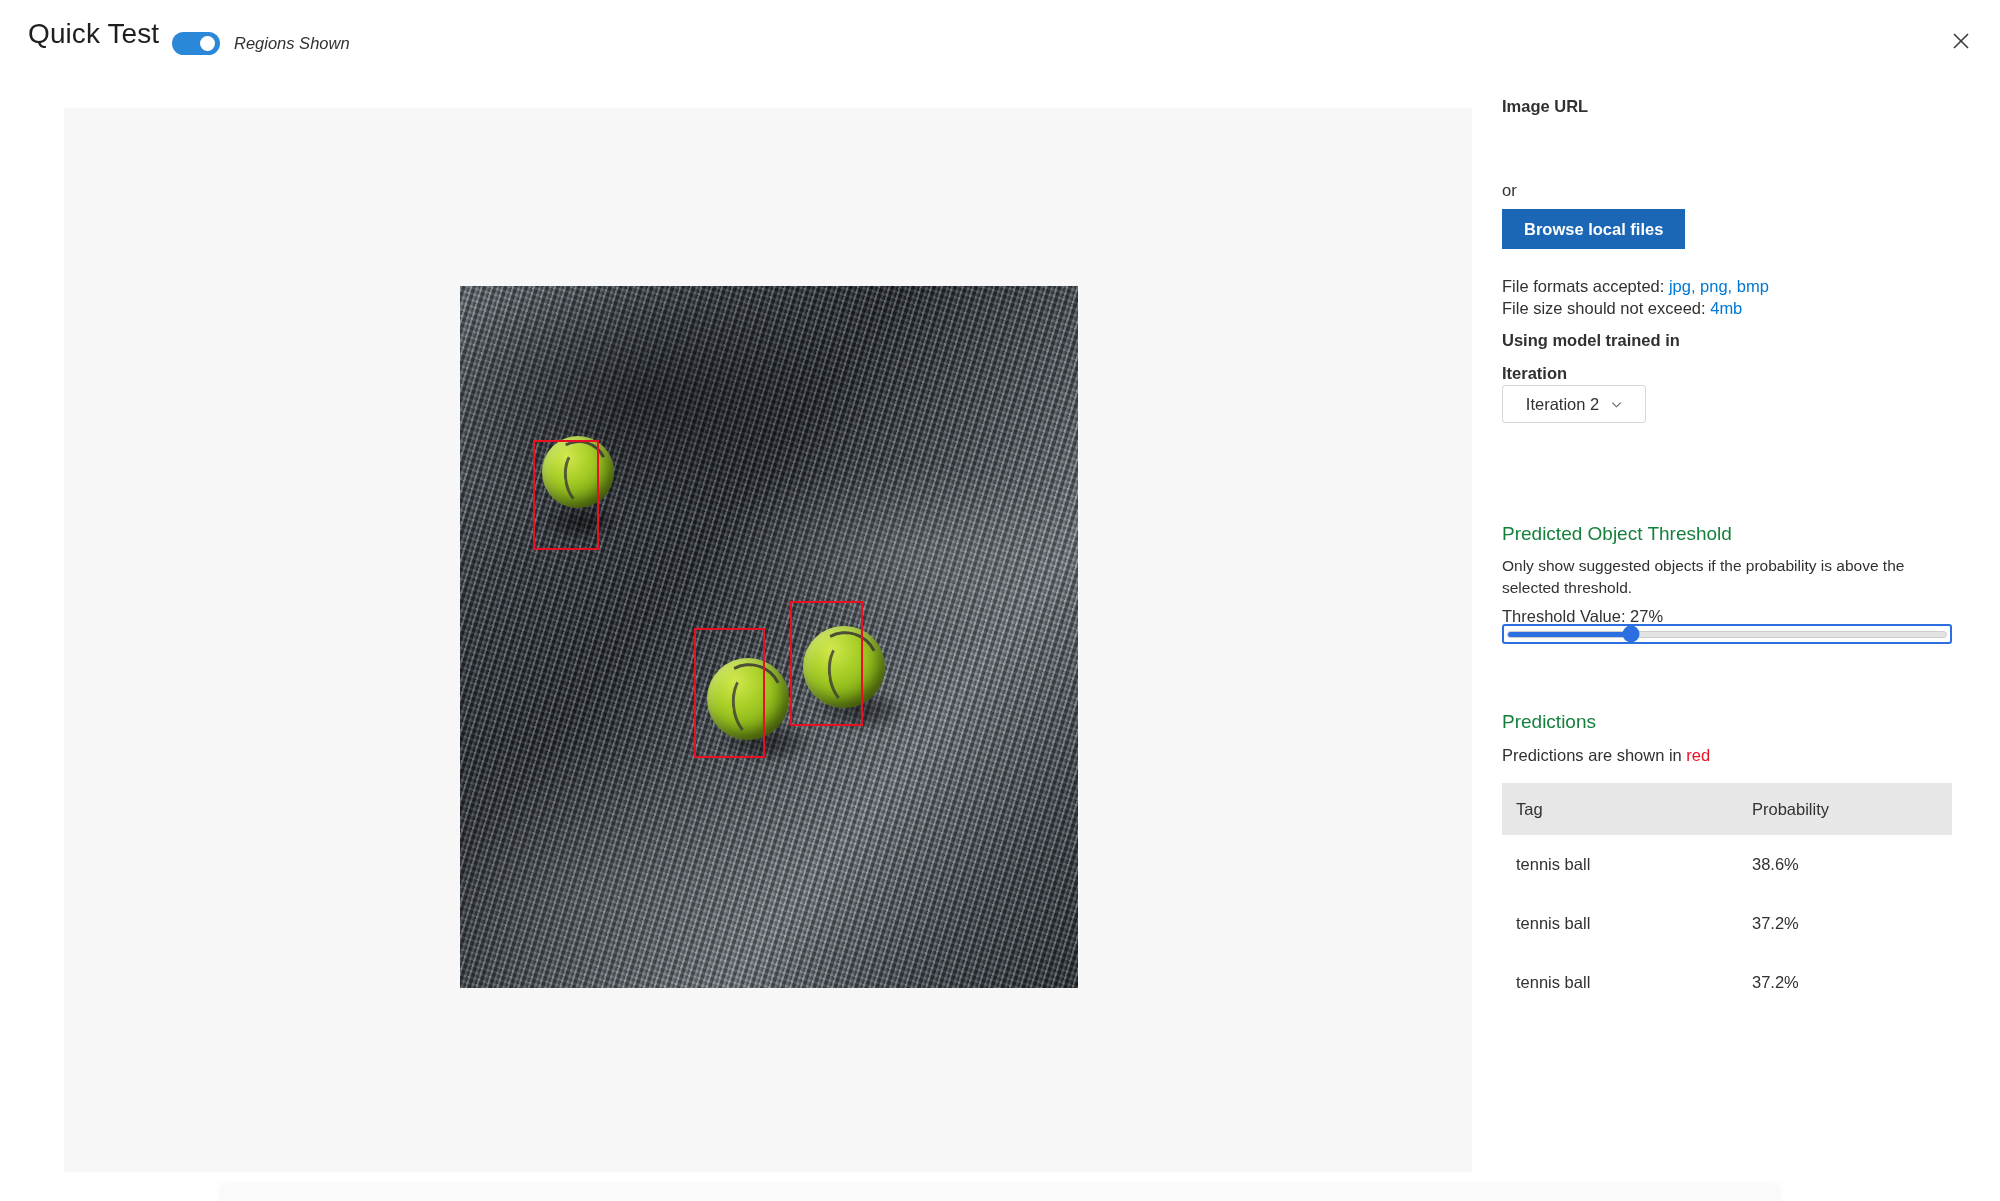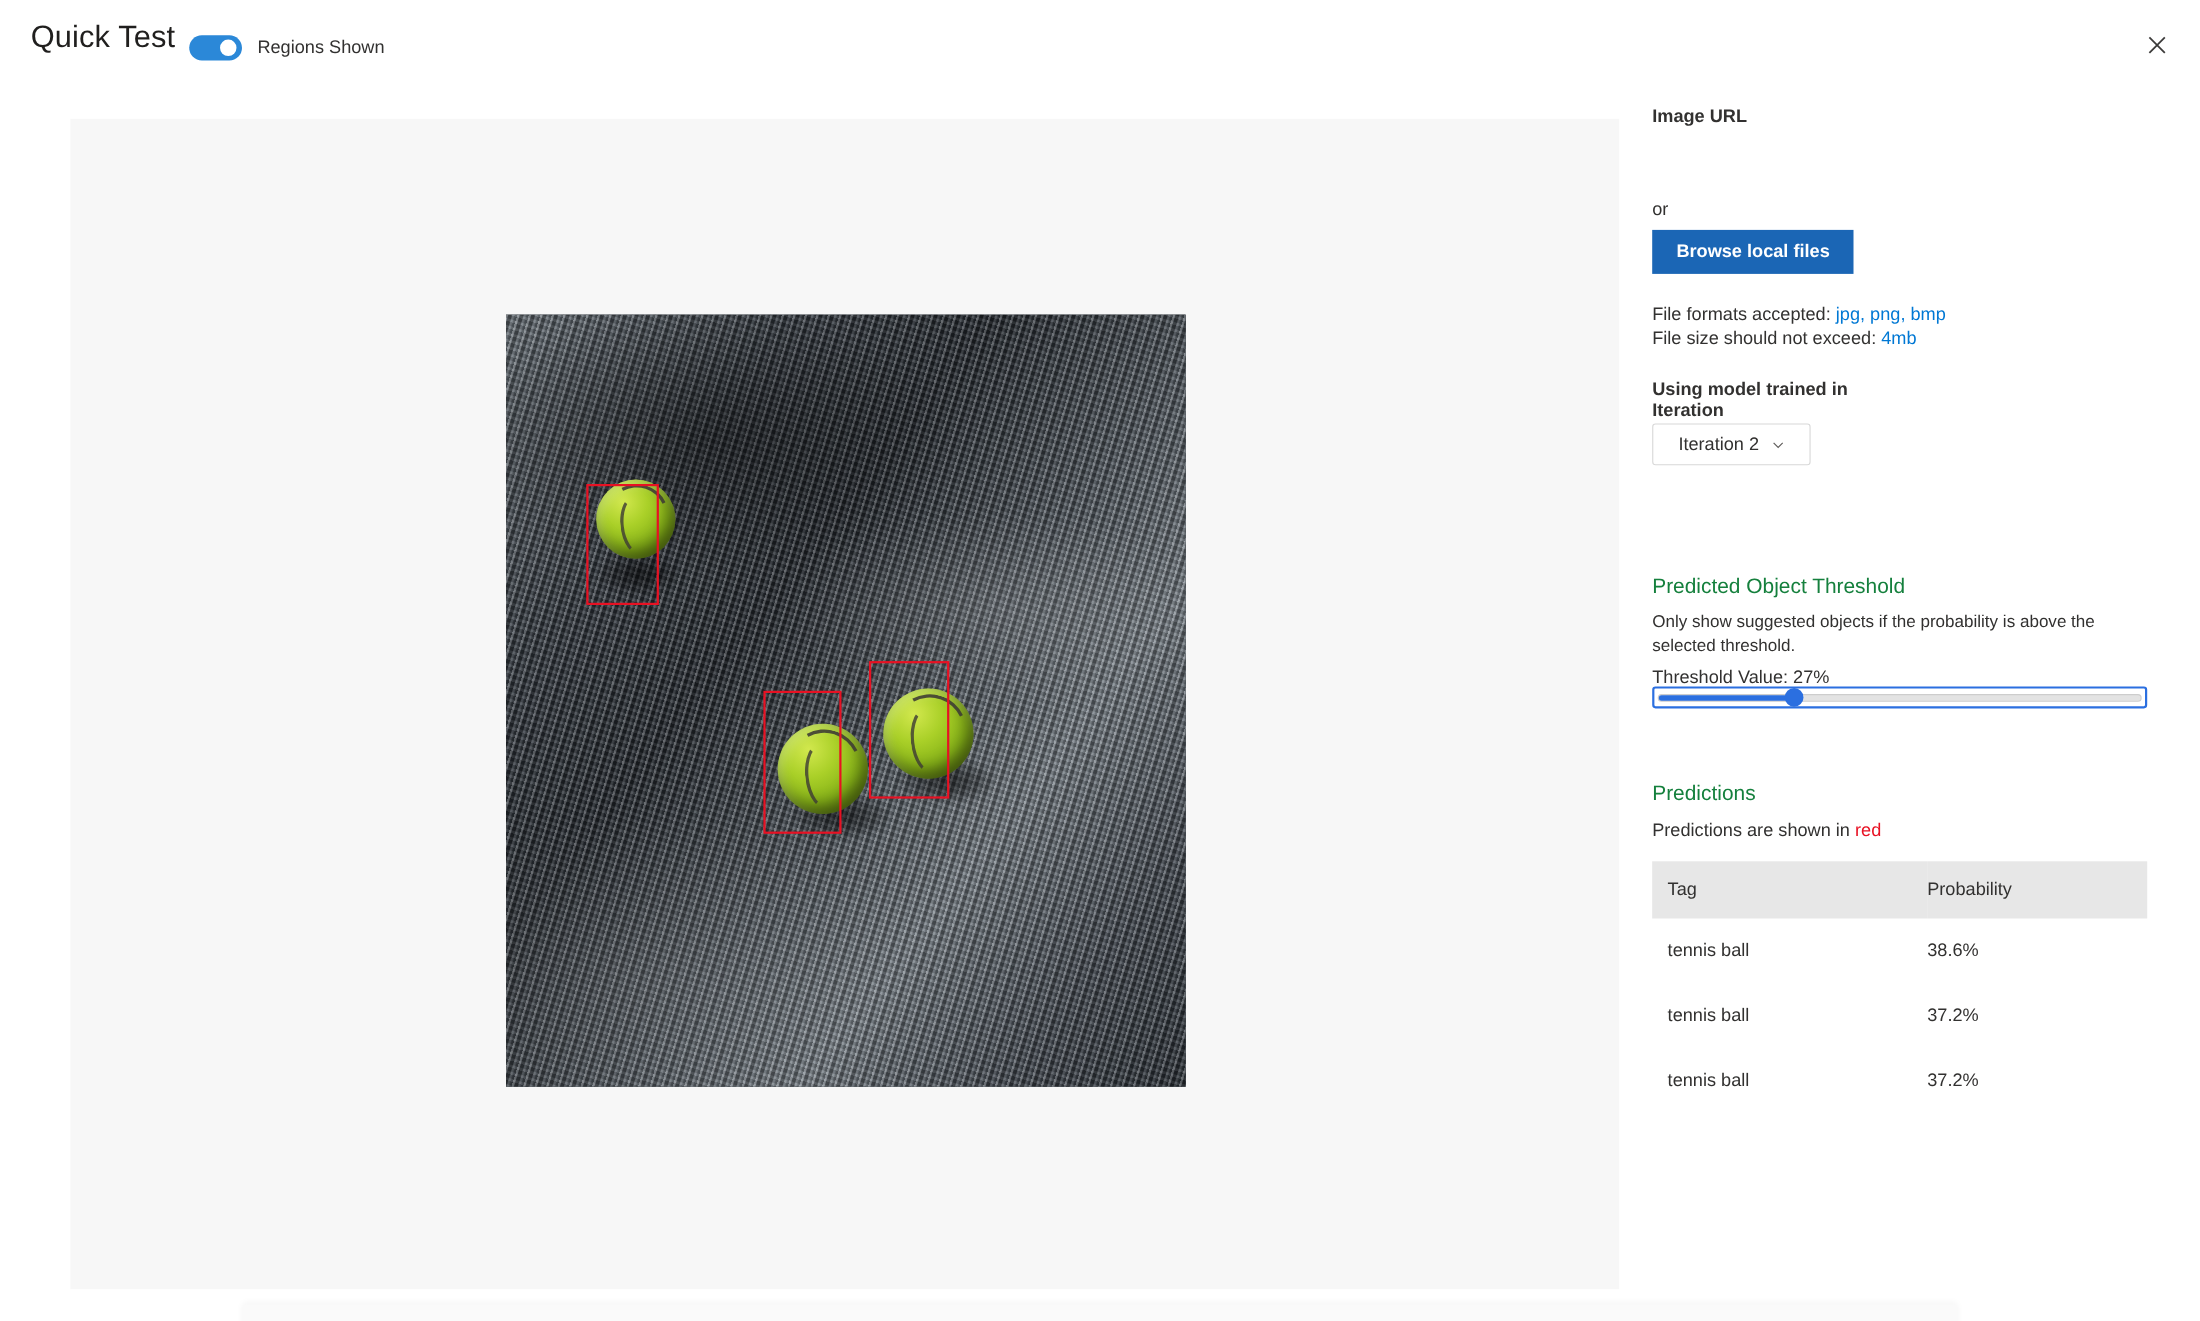--- a/index.html
+++ b/index.html
@@ -26,21 +26,21 @@
     display: flex; align-items: center; gap: 14px;
   }
   .toggle {
     width: 48px; height: 23px; border-radius: 12px; background: #2b88d8;
     position: relative; cursor: pointer; flex: 0 0 auto;
   }
   .toggle .knob {
     position: absolute; top: 4px; right: 5px;
     width: 15px; height: 15px; border-radius: 50%; background: #fff;
   }
-  .toggle-label { font-size: 16.5px; color: #323130; white-space: nowrap; }
+  .toggle-label { font-size: 16.5px; color: #323130; white-space: nowrap; font-style: italic; }
 
   .close-btn {
     position: absolute; right: 18px; top: 20px;
     width: 42px; height: 42px; display: flex; align-items: center; justify-content: center;
     cursor: pointer; color: #3b3a39;
   }
 
   
   .preview-panel {
     position: absolute; left: 64px; top: 108px;
@@ -127,21 +127,21 @@
     display: flex; align-items: center; justify-content: center; cursor: pointer;
   }
   .or-text { position: absolute; left: 0; top: 170px; }
   .browse-btn {
     position: absolute; left: 0; top: 198px;
     height: 40px; padding: 0 22px; background: #1b66b5; color: #fff;
     font-size: 16.5px; font-weight: 600; border: none; cursor: pointer;
     display: flex; align-items: center; font-family: "Liberation Sans", sans-serif;
   }
   .formats { position: absolute; left: 0; top: 264px; line-height: 22px; }
-  .using-model { position: absolute; left: 0; top: 334px; }
+  .using-model { position: absolute; left: 0; top: 320px; }
   .iteration-lbl { position: absolute; left: 0; top: 353px; }
   .iter-select {
     position: absolute; left: 0; top: 374px;
     width: 144px; height: 38px; border: 1px solid #d8d8d8; background: #fff;
     border-radius: 3px; display: flex; align-items: center; justify-content: center; gap: 12px;
     font-size: 16.5px; color: #323130; cursor: pointer;
   }
   .chev { width: 11px; height: 11px; }
 
   .sec-threshold { position: absolute; left: 0; top: 512px; }

